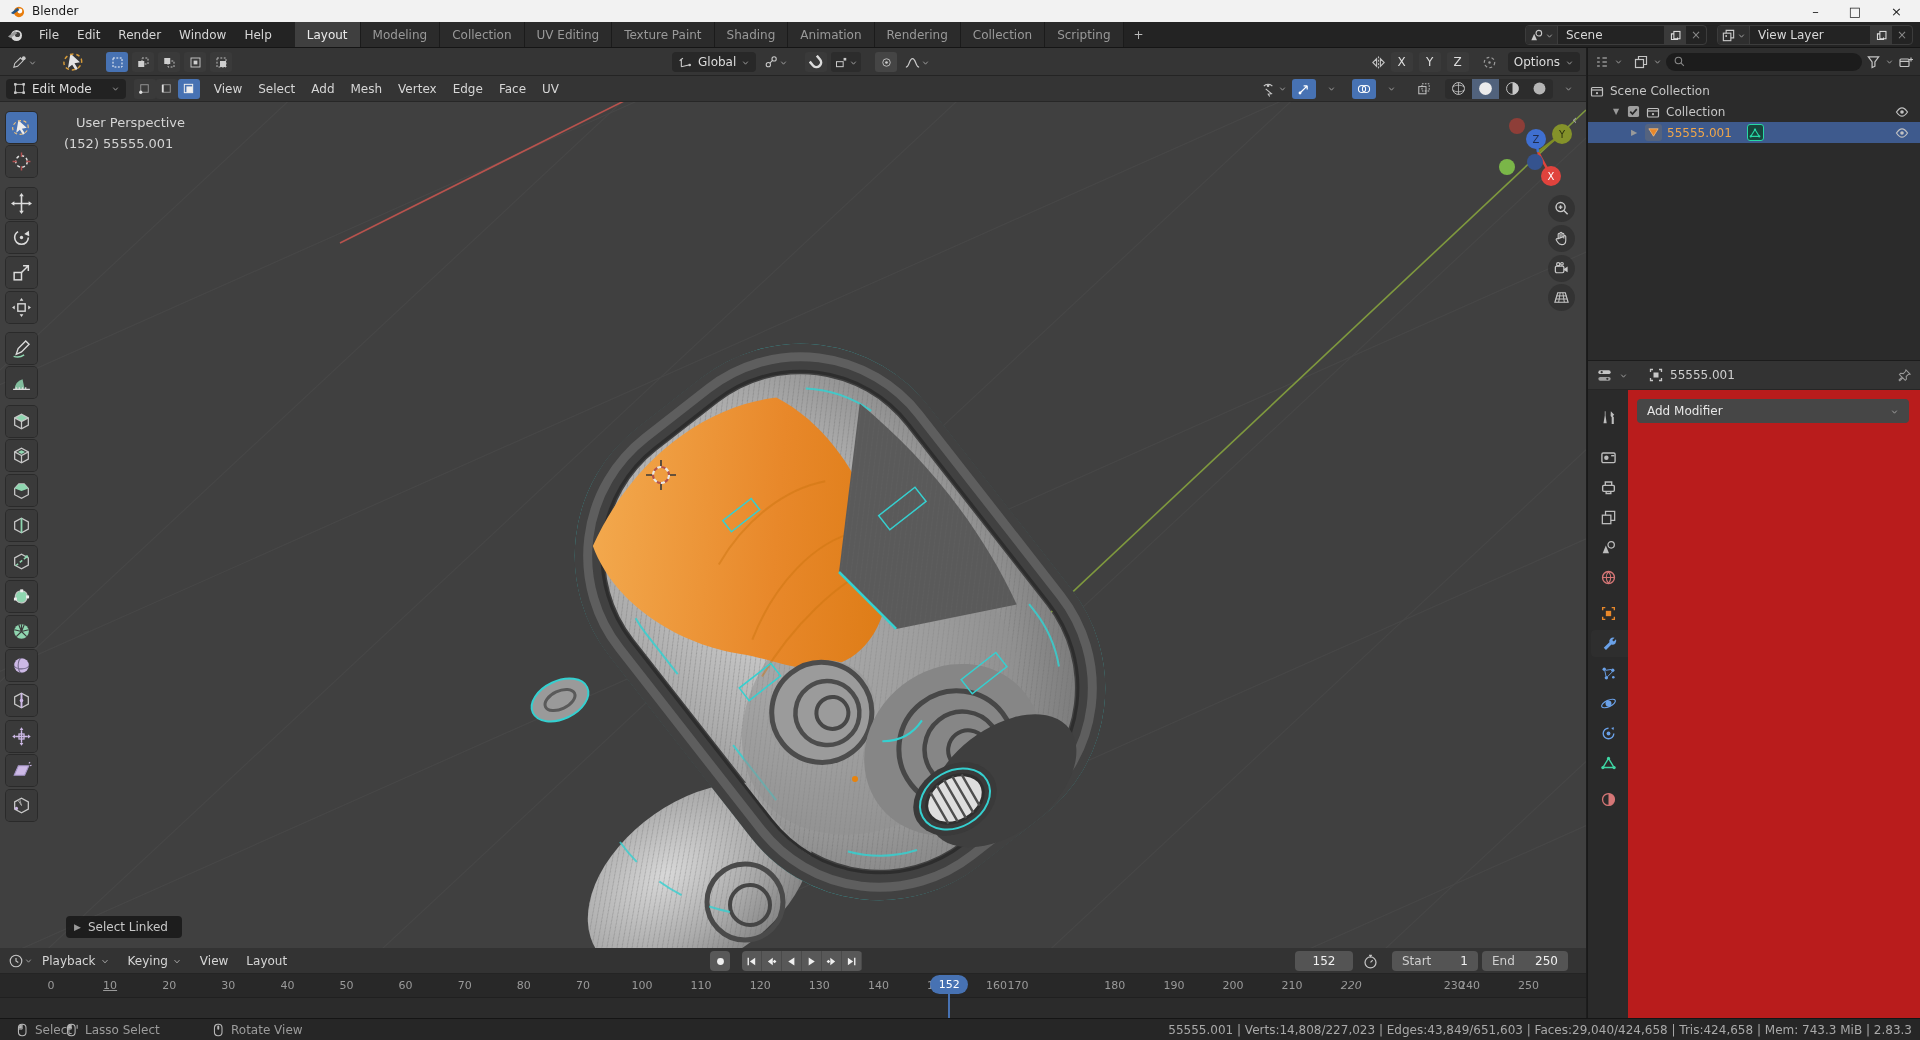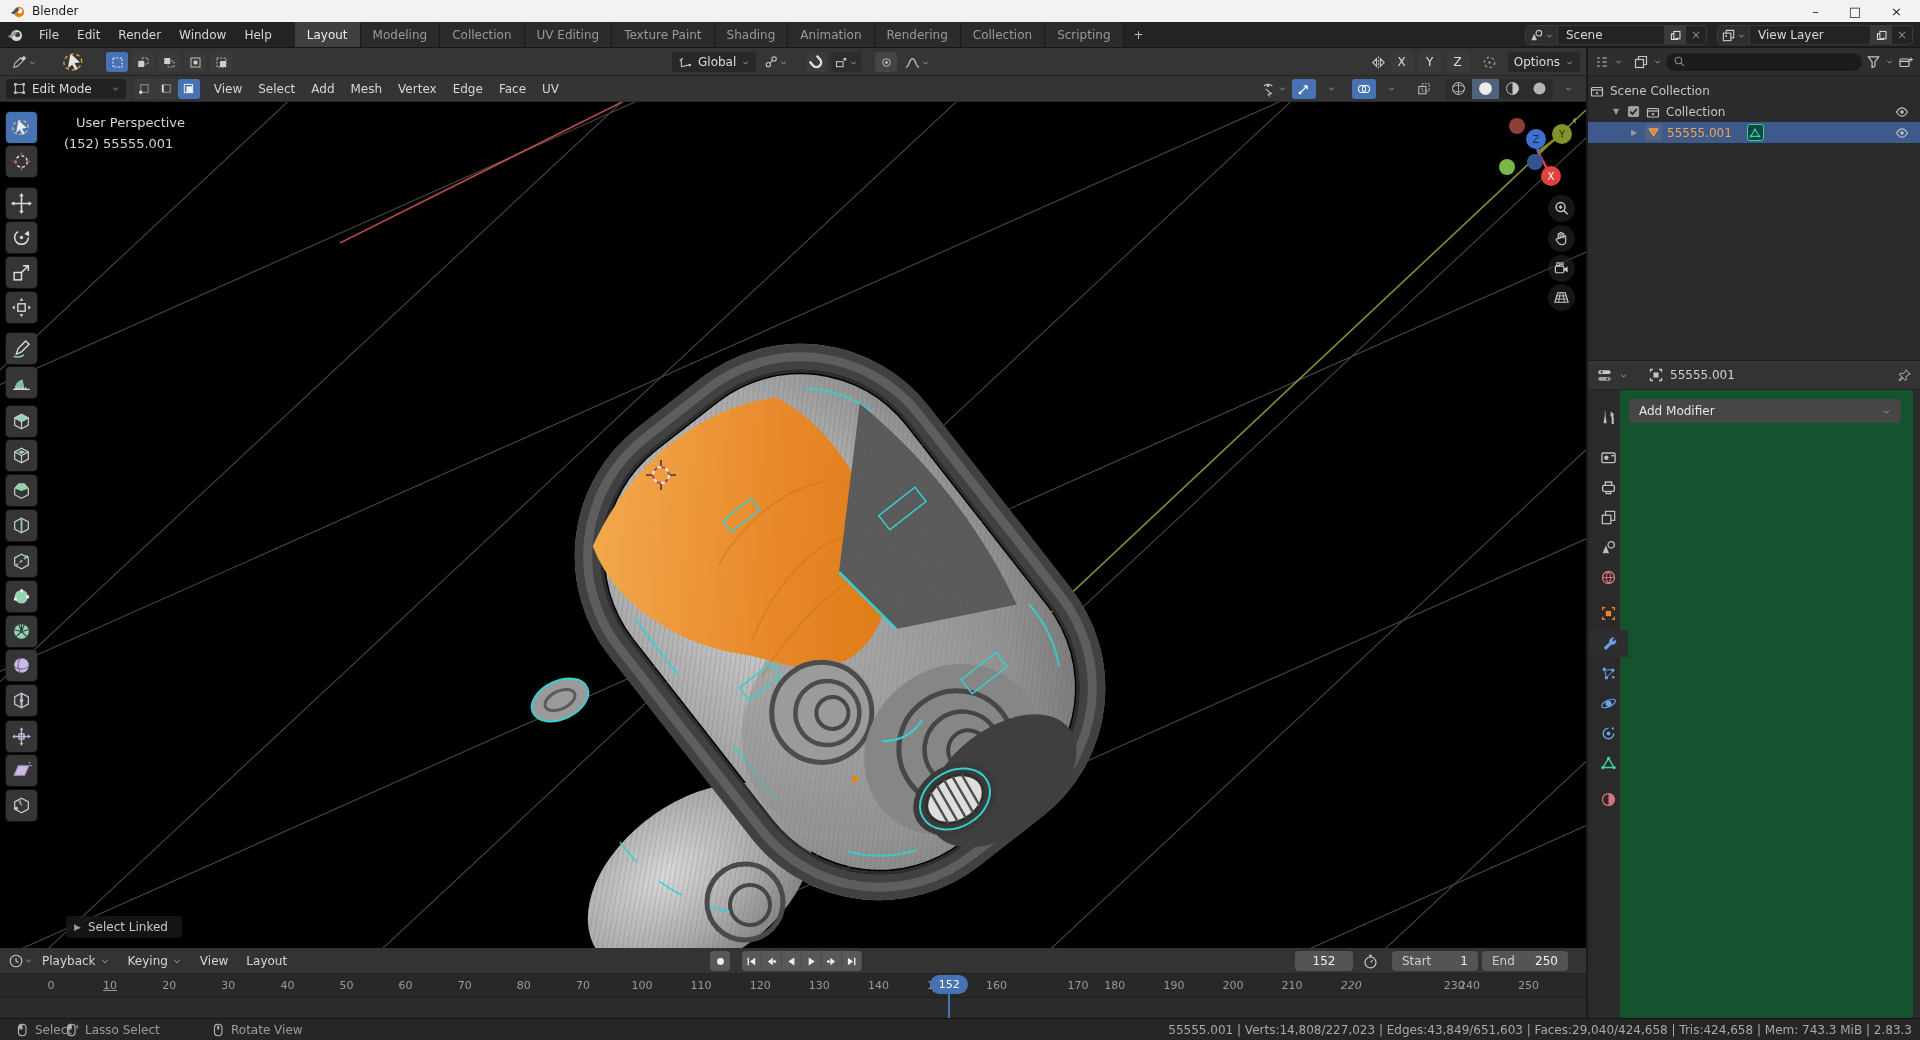--- a/index.html
+++ b/index.html
@@ -35,21 +35,21 @@
   #toolrow { position:absolute; left:0; top:48px; width:1586px; height:28px; background:#353535; border-bottom:1px solid #242424; }
   .tr-cluster { position:absolute; top:0; height:28px; display:flex; align-items:center; gap:4px; }
   .mini-btn { height:20px; min-width:22px; border-radius:3px; background:#3a3a3a; display:flex; align-items:center; justify-content:center; color:#ddd; padding:0 3px; }
   .mini-btn.blue { background:#4772b3; }
   .mini-btn.flat { background:transparent; }
   .pill { height:20px; background:#282828; border-radius:4px; display:flex; align-items:center; padding:0 6px; gap:5px; color:#ddd; }
   .caret { width:9px; height:9px; color:#aaa; }
   .axis-btn { width:22px; height:20px; background:#3a3a3a; border-radius:3px; display:flex; align-items:center; justify-content:center; color:#ddd; margin-right:2px; }
 
   
-  #viewport { position:absolute; left:0; top:76px; width:1586px; height:872px; background:#000000; overflow:hidden; }
+  #viewport { position:absolute; left:0; top:76px; width:1586px; height:872px; background:#404040; overflow:hidden; }
   #vp-header { position:absolute; left:0; top:0; width:100%; height:26px; background:#343434; border-bottom:1px solid #272727; display:flex; align-items:center; padding:0 6px; z-index:5; }
   #vp-menus { display:flex; align-items:center; margin-left:6px; }
   #vp-menus .menu-item { padding:0 8px; }
   #vp-right { margin-left:auto; display:flex; align-items:center; gap:3px; }
   .hdr-btn { height:20px; min-width:24px; border-radius:3px; display:flex; align-items:center; justify-content:center; padding:0 2px; }
   .hdr-btn.on { background:#4772b3; }
   .shade-group { display:flex; background:#2c2c2c; border-radius:4px; overflow:hidden; }
   .shade-btn { width:27px; height:20px; display:flex; align-items:center; justify-content:center; }
   .shade-btn.on { background:#51627c; }
   #vp-canvas { position:absolute; left:0; top:26px; width:1586px; height:846px; }
@@ -73,21 +73,21 @@
   .ol-row { position:absolute; left:0; width:100%; height:21px; display:flex; align-items:center; gap:5px; color:#c6c6c6; }
   .ol-row.selected { background:#3e5a8d; }
   .ol-row .disc { width:12px; text-align:center; color:#9a9a9a; font-size:8px; }
   .ol-row .eye { position:absolute; right:10px; width:16px; height:16px; color:#c2c2c2; }
   .obj-icon { width:17px; height:17px; border-radius:3px; background:rgba(110,110,110,.45); display:flex; align-items:center; justify-content:center; }
   .data-icon { width:17px; height:17px; border-radius:3px; background:#17453c; border:1px solid #27d8a5; display:flex; align-items:center; justify-content:center; margin-left:10px; }
   #outliner-obj-label { color:#f0a64a; }
 
   #props-header { position:absolute; left:0; top:312px; width:100%; height:30px; background:#333; border-top:1px solid #1c1c1c; border-bottom:1px solid #262626; display:flex; align-items:center; padding:0 8px; gap:6px; }
   #props-body { position:absolute; left:0; top:342px; width:100%; height:628px; background:#2a2a2a; }
-  #props-content { position:absolute; left:32px; top:0; width:293px; height:100%; background:#14532d; }
+  #props-content { position:absolute; left:40px; top:0; width:293px; height:100%; background:#b91c1c; }
   #prop-tabs { position:absolute; left:0; top:0; width:40px; height:100%; }
   .ptab { position:absolute; left:3px; width:34px; height:27px; border-radius:4px 0 0 4px; display:flex; align-items:center; justify-content:center; }
   .ptab.active { background:#2e2e2e; width:37px; }
   .ptab .icon { width:17px; height:17px; }
   #add-modifier-btn { position:absolute; left:9px; top:9px; width:272px; height:24px; background:#464646; border-radius:4px; display:flex; align-items:center; padding:0 10px; color:#e6e6e6; }
   #add-modifier-btn .caret { margin-left:auto; }
 
   
   #timeline { position:absolute; left:0; top:948px; width:1586px; height:70px; background:#333; }
   #tl-header { position:absolute; left:0; top:0; width:100%; height:26px; display:flex; align-items:center; border-bottom:1px solid #242424; }
@@ -1246,21 +1246,21 @@
       <span class="ruler-num" style="left: 464.7px;">70</span>
       <span class="ruler-num" style="left: 523.8px;">80</span>
       <span class="ruler-num" style="left: 582.9px;">70</span>
       <span class="ruler-num" style="left: 642px;">100</span>
       <span class="ruler-num" style="left: 701.1px;">110</span>
       <span class="ruler-num" style="left: 760.2px;">120</span>
       <span class="ruler-num" style="left: 819.3px;">130</span>
       <span class="ruler-num" style="left: 878.4px;">140</span>
       <span class="ruler-num" style="left: 937.5px;">150</span>
       <span class="ruler-num" style="left: 996.6px;">160</span>
-      <span class="ruler-num" style="left: 1078px; text-align: right;">170</span>
+      <span class="ruler-num" style="left: 1018px; text-align: right;">170</span>
       <span class="ruler-num" style="left: 1114.8px;">180</span>
       <span class="ruler-num" style="left: 1173.9px;">190</span>
       <span class="ruler-num" style="left: 1233px;">200</span>
       <span class="ruler-num" style="left: 1292.1px;">210</span>
       <span class="ruler-num" style="left: 1351.2px; font-style: italic;">220</span>
       <span class="ruler-num" style="left: 1410.3px; margin-left: 44px;">230</span>
       <span class="ruler-num" style="left: 1469.4px;">240</span>
       <span class="ruler-num" style="left: 1528.5px;">250</span>
     </div>
   <div id="tl-track"></div>

